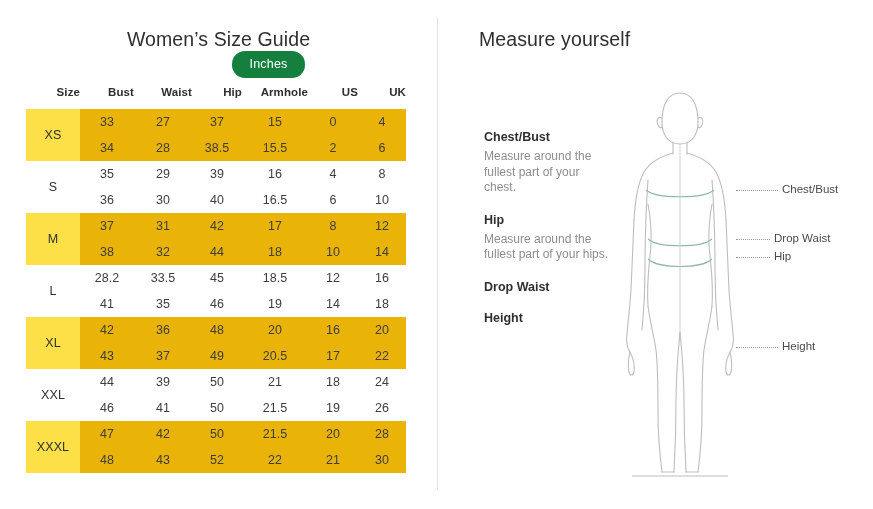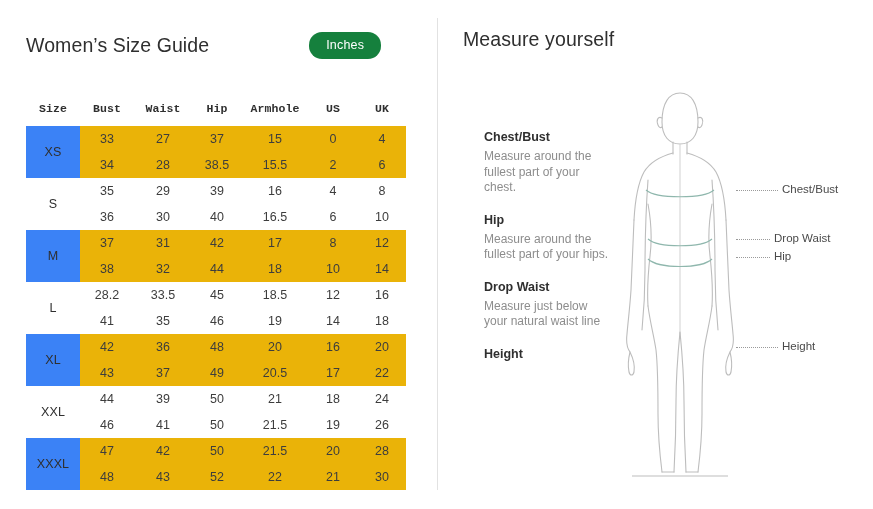--- a/index.html
+++ b/index.html
@@ -34,21 +34,22 @@
     top: 18px;
     width: 1px;
     height: 472px;
     background: #e2e2e2;
   }
 
   .title-row {
     display: flex;
     align-items: center;
     height: 34px;
-    margin-bottom: 32px;
+    margin-bottom: 16px;
+    flex-direction: column;
   }
   .guide-title {
     font-size: 19.5px;
     font-weight: 400;
     color: #2f2f2f;
     letter-spacing: 0.1px;
     white-space: nowrap;
   }
   .unit-pill {
     margin-left: 100px;
@@ -65,24 +66,23 @@
   table.size-table {
     border-collapse: collapse;
     width: 380px;
     table-layout: fixed;
   }
   table.size-table th {
     font-size: 11.5px;
     font-weight: 700;
     color: #2f2f2f;
     padding: 8px 0 11px 0;
-    text-align: center;
+    text-align: right;
     background: #ffffff;
     letter-spacing: 0.1px;
-    font-family: Liberation Mono, monospace;
   }
   table.size-table td {
     font-size: 12.5px;
     color: #3d3d3d;
     text-align: center;
     padding: 6px 0 6px 0;
     height: 25px;
     letter-spacing: 0.1px;
   }
   table.size-table td.size-cell {
@@ -94,27 +94,27 @@
   col.c-bust    { width: 54px; }
   col.c-waist   { width: 58px; }
   col.c-hip     { width: 50px; }
   col.c-armhole { width: 66px; }
   col.c-us      { width: 50px; }
   col.c-uk      { width: 48px; }
 
   
   tr.shade td { background: #eab308; }
   tr.plain td { background: #ffffff; }
-  td.size-cell.shade { background: #3b82f6; }
+  td.size-cell.shade { background: #fde047; }
   td.size-cell.plain { background: #ffffff; }
 
   
   .right-panel {
     width: 348px;
-    padding: 28px 0 0 26px;
+    padding: 28px 0 0 42px;
     position: relative;
   }
   .measure-title {
     font-size: 19.5px;
     font-weight: 400;
     color: #2f2f2f;
     margin-bottom: 22px;
     letter-spacing: 0.1px;
   }
   .instructions {
@@ -336,21 +336,20 @@
     <div class="instr-block">
       <div class="instr-head">Chest/Bust</div>
       <div class="instr-body">Measure around the fullest part of your chest.</div>
     </div>
     <div class="instr-block">
       <div class="instr-head">Hip</div>
       <div class="instr-body">Measure around the fullest part of your hips.</div>
     </div>
     <div class="instr-block">
       <div class="instr-head">Drop Waist</div>
-      <div class="instr-body">Measure just below your natural waist line</div>
     </div>
     <div class="instr-block">
       <div class="instr-head">Height</div>
     </div>
   </div>
 
   <div class="figure-wrap">
     <svg width="160" height="400" viewBox="0 0 160 400">
       <g fill="none" stroke="#bdbdbd" stroke-width="1.1" stroke-linecap="round" stroke-linejoin="round">
 

